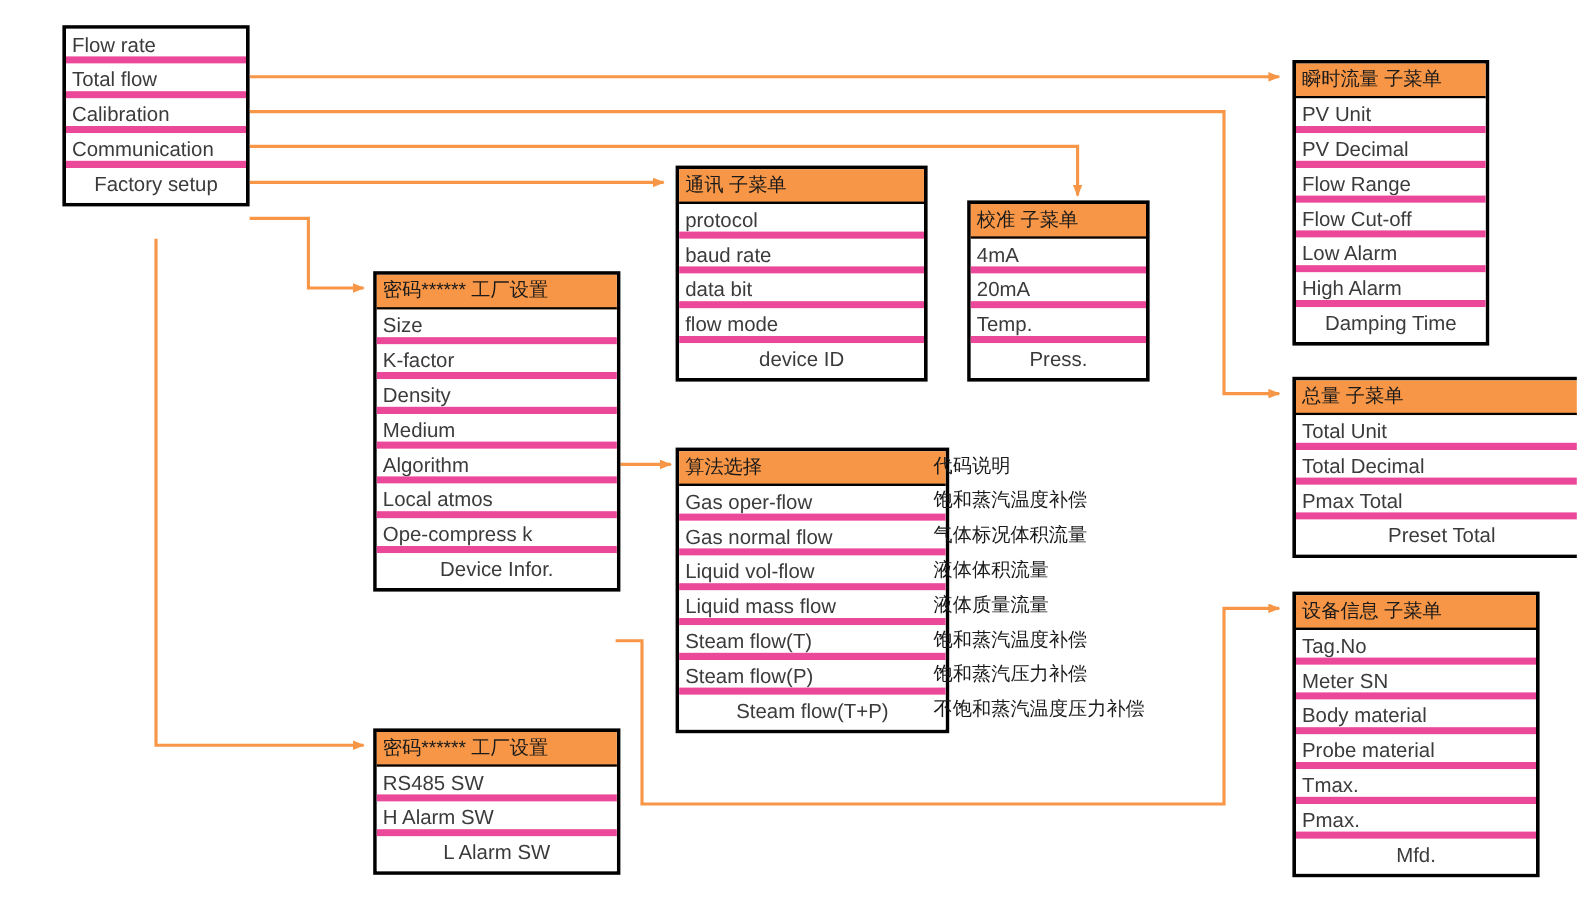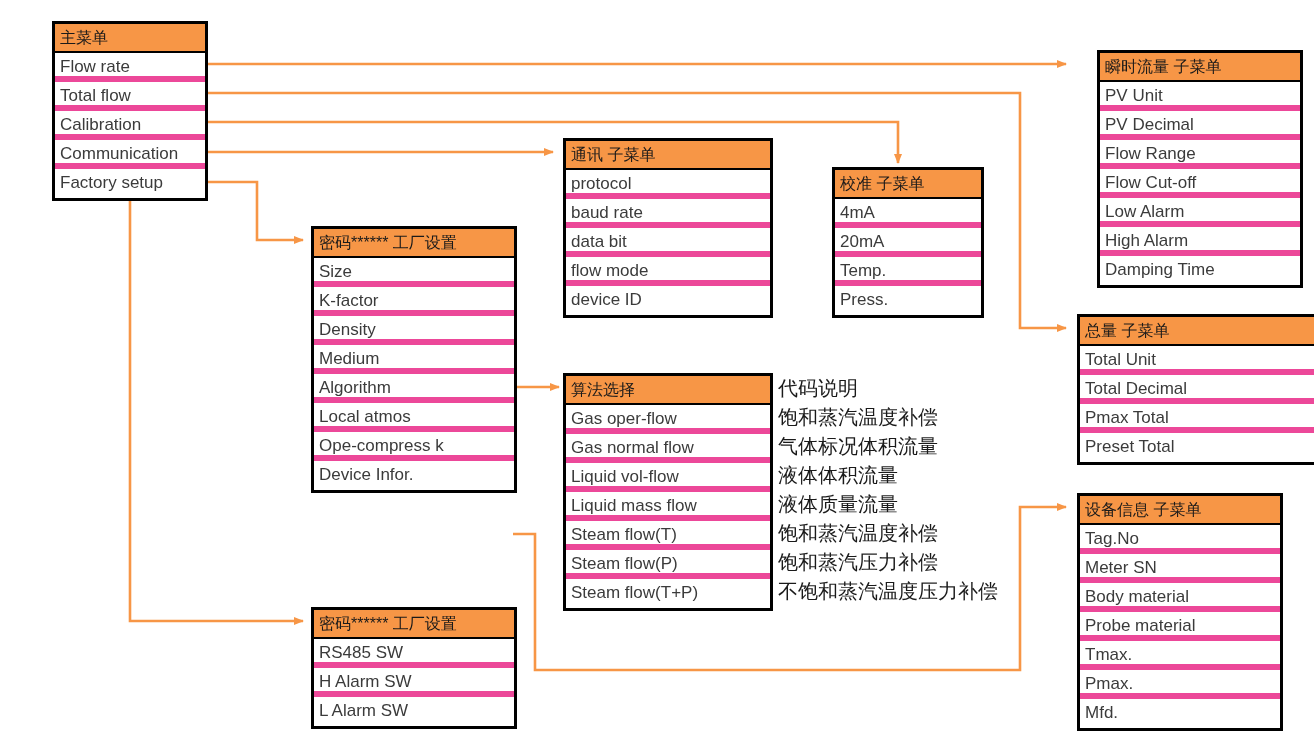--- a/index.html
+++ b/index.html
@@ -34,30 +34,30 @@
     border-bottom:6px solid #ec4899;
     box-sizing:border-box;
     height:29px;
     line-height:27px;
     padding:0 5px;
     font-size:17px;
     color:#3b3b3b;
     white-space:nowrap;
     overflow:hidden;
   }
-  .mb-row:last-child{border-bottom:none;}
+  .mb-row:last-child{border-bottom:none;text-align:center;}
 
   .notes{
     position:absolute;
     z-index:5;
   }
   .note-line{
     height:29px;
     line-height:29px;
-    font-size:20px;
+    font-size:16px;
     color:#1a1a1a;
     white-space:nowrap;
   }
 </style>
 </head>
 <body>
 
 <div id="canvas">
 
   <svg class="wires" viewBox="0 0 1314 751">
@@ -80,29 +80,28 @@
 
       <path d="M130,199 L130,621 L303,621" marker-end="url(#ah)"></path>
 
       <path d="M513,387 L559,387" marker-end="url(#ah)"></path>
 
       <path d="M513,534 L535,534 L535,670 L1020,670 L1020,507 L1066,507" marker-end="url(#ah)"></path>
     </g>
   </svg>
 
   <div class="menu-box" style="left:52px;top:21px;width:156px;">
-    <div class="mb-header">主菜单</div>
     <div class="mb-row">Flow rate</div>
     <div class="mb-row">Total flow</div>
     <div class="mb-row">Calibration</div>
     <div class="mb-row">Communication</div>
     <div class="mb-row">Factory setup</div>
   </div>
 
-  <div class="menu-box" style="left:1077px;top:50px;width:206px;margin-left:20px;">
+  <div class="menu-box" style="left:1077px;top:50px;width:164px;">
     <div class="mb-header">瞬时流量 子菜单</div>
     <div class="mb-row">PV Unit</div>
     <div class="mb-row">PV Decimal</div>
     <div class="mb-row">Flow Range</div>
     <div class="mb-row">Flow Cut-off</div>
     <div class="mb-row">Low Alarm</div>
     <div class="mb-row">High Alarm</div>
     <div class="mb-row">Damping Time</div>
   </div>
 
@@ -127,21 +126,21 @@
 
   <div class="menu-box" style="left:563px;top:138px;width:210px;">
     <div class="mb-header">通讯 子菜单</div>
     <div class="mb-row">protocol</div>
     <div class="mb-row">baud rate</div>
     <div class="mb-row">data bit</div>
     <div class="mb-row">flow mode</div>
     <div class="mb-row">device ID</div>
   </div>
 
-  <div class="menu-box" style="left:832px;top:167px;width:152px;">
+  <div class="menu-box" style="left:806px;top:167px;width:152px;">
     <div class="mb-header">校准 子菜单</div>
     <div class="mb-row">4mA</div>
     <div class="mb-row">20mA</div>
     <div class="mb-row">Temp.</div>
     <div class="mb-row">Press.</div>
   </div>
 
   <div class="menu-box" style="left:311px;top:226px;width:206px;">
     <div class="mb-header">密码****** 工厂设置</div>
     <div class="mb-row">Size</div>
@@ -154,21 +153,21 @@
     <div class="mb-row">Device Infor.</div>
   </div>
 
   <div class="menu-box" style="left:311px;top:607px;width:206px;">
     <div class="mb-header">密码****** 工厂设置</div>
     <div class="mb-row">RS485 SW</div>
     <div class="mb-row">H Alarm SW</div>
     <div class="mb-row">L Alarm SW</div>
   </div>
 
-  <div class="menu-box" style="left:563px;top:373px;width:210px;">
+  <div class="menu-box" style="left:563px;top:373px;width:228px;">
     <div class="mb-header">算法选择</div>
     <div class="mb-row">Gas oper-flow</div>
     <div class="mb-row">Gas normal flow</div>
     <div class="mb-row">Liquid vol-flow</div>
     <div class="mb-row">Liquid mass flow</div>
     <div class="mb-row">Steam flow(T)</div>
     <div class="mb-row">Steam flow(P)</div>
     <div class="mb-row">Steam flow(T+P)</div>
   </div>
 

